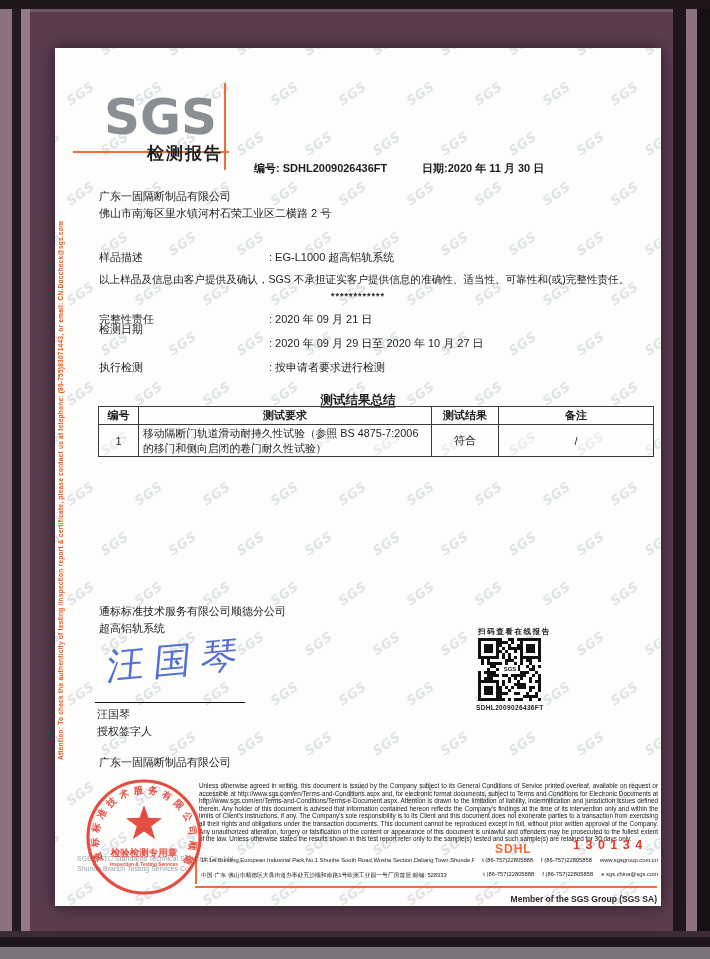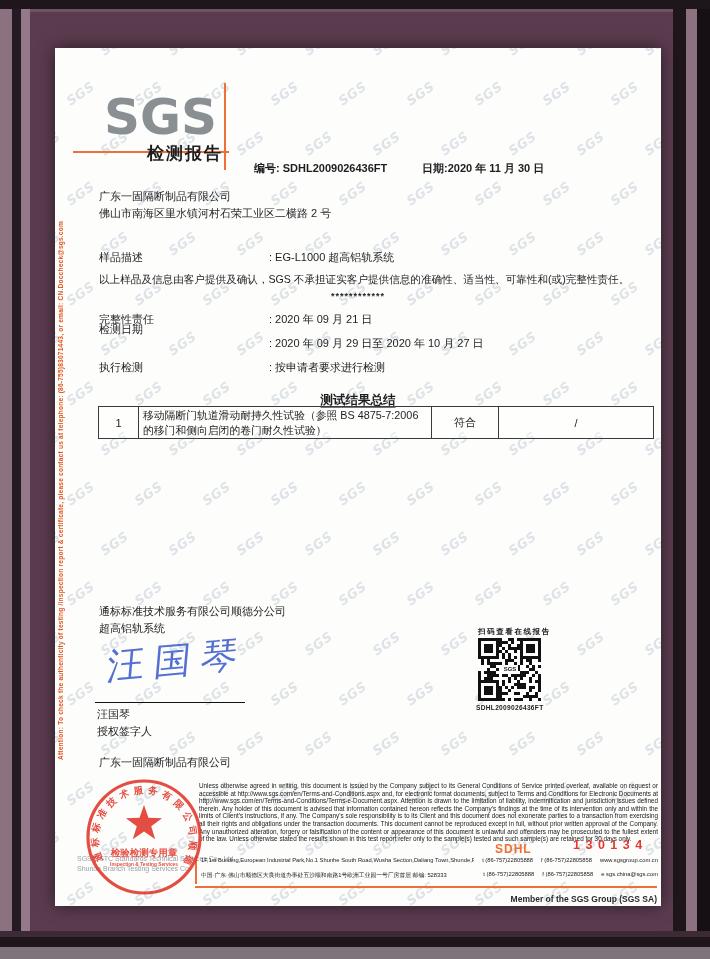--- a/index.html
+++ b/index.html
@@ -321,20 +321,26 @@
     <div class="abs section-title">测试结果总结</div>
 
     <table class="results">
       <colgroup>
           <col style="width:40px">
           <col style="width:293px">
           <col style="width:67px">
           <col style="width:155px">
         </colgroup>
       <tbody>
+          <tr>
+        <th>编号</th>
+        <th>测试要求</th>
+        <th>测试结果</th>
+        <th>备注</th>
+      </tr>
       <tr>
         <td class="c">1</td>
         <td class="req">移动隔断门轨道滑动耐持久性试验（参照 BS 4875-7:2006 的移门和侧向启闭的卷门耐久性试验）</td>
         <td class="c">符合</td>
         <td class="c">/</td>
       </tr>
     </tbody>
       </table>
 
     <div class="abs sig-company">通标标准技术服务有限公司顺德分公司</div>

